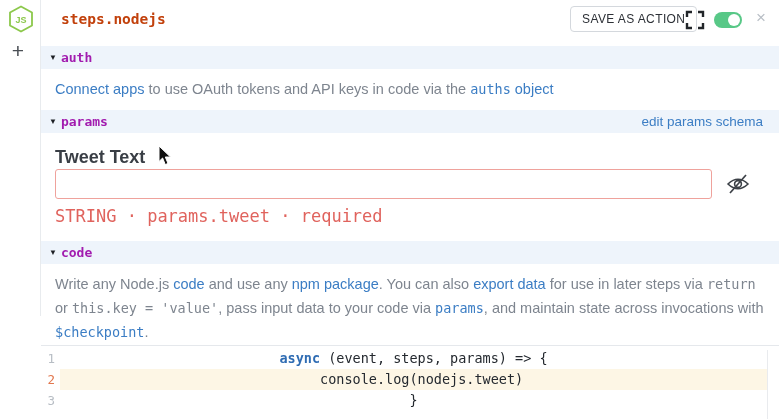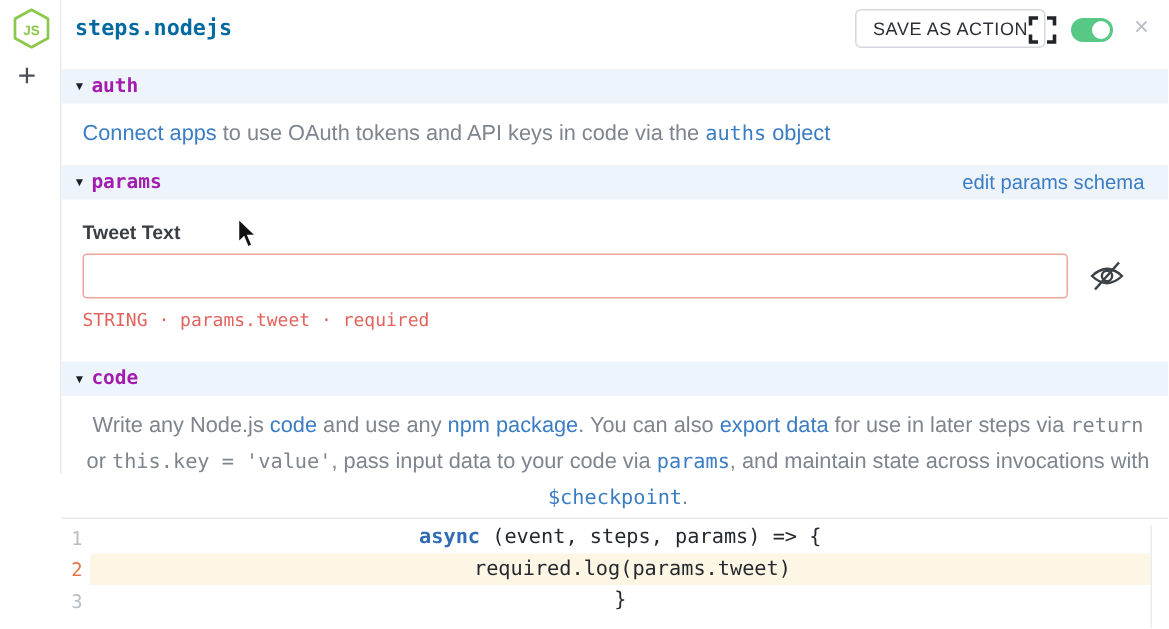--- a/index.html
+++ b/index.html
@@ -7,22 +7,22 @@
        font-family:"Liberation Sans",sans-serif;-webkit-font-smoothing:antialiased;}
 
   
   .rail{position:absolute;left:0;top:0;width:40px;height:316px;background:#fff;border-right:1px solid #e8ebee;}
   .node-badge{position:absolute;left:8px;top:5px;width:26px;height:28px;}
   .add-btn{position:absolute;left:6px;top:40px;width:24px;height:24px;font-size:21px;line-height:22px;
            text-align:center;color:#4a4f55;cursor:pointer;}
 
   
   .titlebar{position:absolute;left:41px;top:0;right:0;height:42px;background:#fff;}
-  .step-title{position:absolute;left:9px;top:11px;font-family:"DejaVu Sans Mono",monospace;
-              font-weight:bold;font-size:14.5px;color:#0369a1;}
+  .step-title{position:absolute;left:20px;top:11px;font-family:"DejaVu Sans Mono",monospace;
+              font-weight:bold;font-size:14.5px;color:#c2410c;}
   .save-btn{position:absolute;left:529px;top:6px;height:26px;line-height:24px;padding:0 11px;
             background:#fff;border:1px solid #d4d8dd;border-radius:4px;font-size:12px;
             letter-spacing:.4px;color:#2c3036;cursor:pointer;box-sizing:border-box;}
   .expand-btn{position:absolute;left:643px;top:9px;width:22px;height:22px;cursor:pointer;}
   .toggle{position:absolute;left:673px;top:12px;width:28px;height:16px;border-radius:8px;
           background:#58c887;cursor:pointer;}
   .toggle .knob{position:absolute;right:2px;top:2px;width:12px;height:12px;border-radius:50%;background:#fff;}
   .close-btn{position:absolute;left:711px;top:7px;width:18px;height:22px;font-size:17px;line-height:22px;
              color:#b9bfc6;text-align:center;cursor:pointer;}
 
@@ -35,31 +35,31 @@
   #band-params{top:110px;}
   #band-code{top:241px;}
   .edit-link{margin-left:auto;padding-right:16px;font-size:13.5px;color:#3b7dc4;cursor:pointer;font-weight:normal;}
 
   
   .auth-desc{position:absolute;left:55px;top:81px;right:14px;font-size:14.5px;color:#7e858f;}
   .lnk{color:#3b7dc4;text-decoration:none;cursor:pointer;}
   .inline-mono{font-family:"DejaVu Sans Mono",monospace;font-size:13.5px;}
 
   
-  .field-label{position:absolute;left:55px;top:147px;font-size:13px;font-weight:bold;color:#393e45;}
+  .field-label{position:absolute;left:55px;top:147px;font-size:18px;font-weight:bold;color:#393e45;}
   .tweet-input{position:absolute;left:55px;top:169px;width:657px;height:30px;box-sizing:border-box;
                border:1px solid #efa29c;border-radius:3px;background:#fff;padding:0 8px;
                font-size:13px;font-family:"Liberation Sans",sans-serif;outline:none;}
   .eye-btn{position:absolute;left:725px;top:171px;width:26px;height:26px;cursor:pointer;}
   .field-meta{position:absolute;left:55px;top:206px;font-family:"DejaVu Sans Mono",monospace;
-              font-size:12px;color:#e0635d;}
+              font-size:17px;color:#e0635d;}
   .cursor-ghost{position:absolute;left:158px;top:145px;pointer-events:none;}
 
   
-  .code-desc{position:absolute;left:55px;top:272px;width:714px;font-size:14.5px;line-height:24px;color:#7e858f;text-align:center;}
+  .code-desc{position:absolute;left:55px;top:272px;width:714px;font-size:14.5px;line-height:24px;color:#7e858f;}
 
   .divider{position:absolute;left:41px;right:0;top:345px;height:1px;background:#e5e8ec;}
 
   
   .editor{position:absolute;left:41px;right:0;top:348px;bottom:0;font-family:"DejaVu Sans Mono",monospace;
           font-size:13.5px;}
   .erow{display:flex;line-height:21px;height:21px;}
   .gut{flex:none;width:14px;text-align:right;padding-right:5px;color:#b7bdc4;font-size:12.5px;cursor:pointer;}
   .gut.active{color:#e2774e;}
   .codeline{flex:1;white-space:pre;color:#24292f;margin-right:12px;cursor:text;text-align:center;}
@@ -131,21 +131,21 @@
 
   <div class="divider"></div>
 
   <div class="editor">
     <div class="erow">
       <span class="gut">1</span>
       <span class="codeline"><span class="kw">async</span><span> (event, steps, params) =&gt; {</span></span>
     </div>
     <div class="erow hl">
       <span class="gut active">2</span>
-      <span class="codeline">  required.log(params.tweet)</span>
+      <span class="codeline">  console.log(nodejs.tweet)</span>
     </div>
     <div class="erow">
       <span class="gut">3</span>
       <span class="codeline">}</span>
     </div>
   </div>
   <div class="editor-vline"></div>
 
 </div>
 

